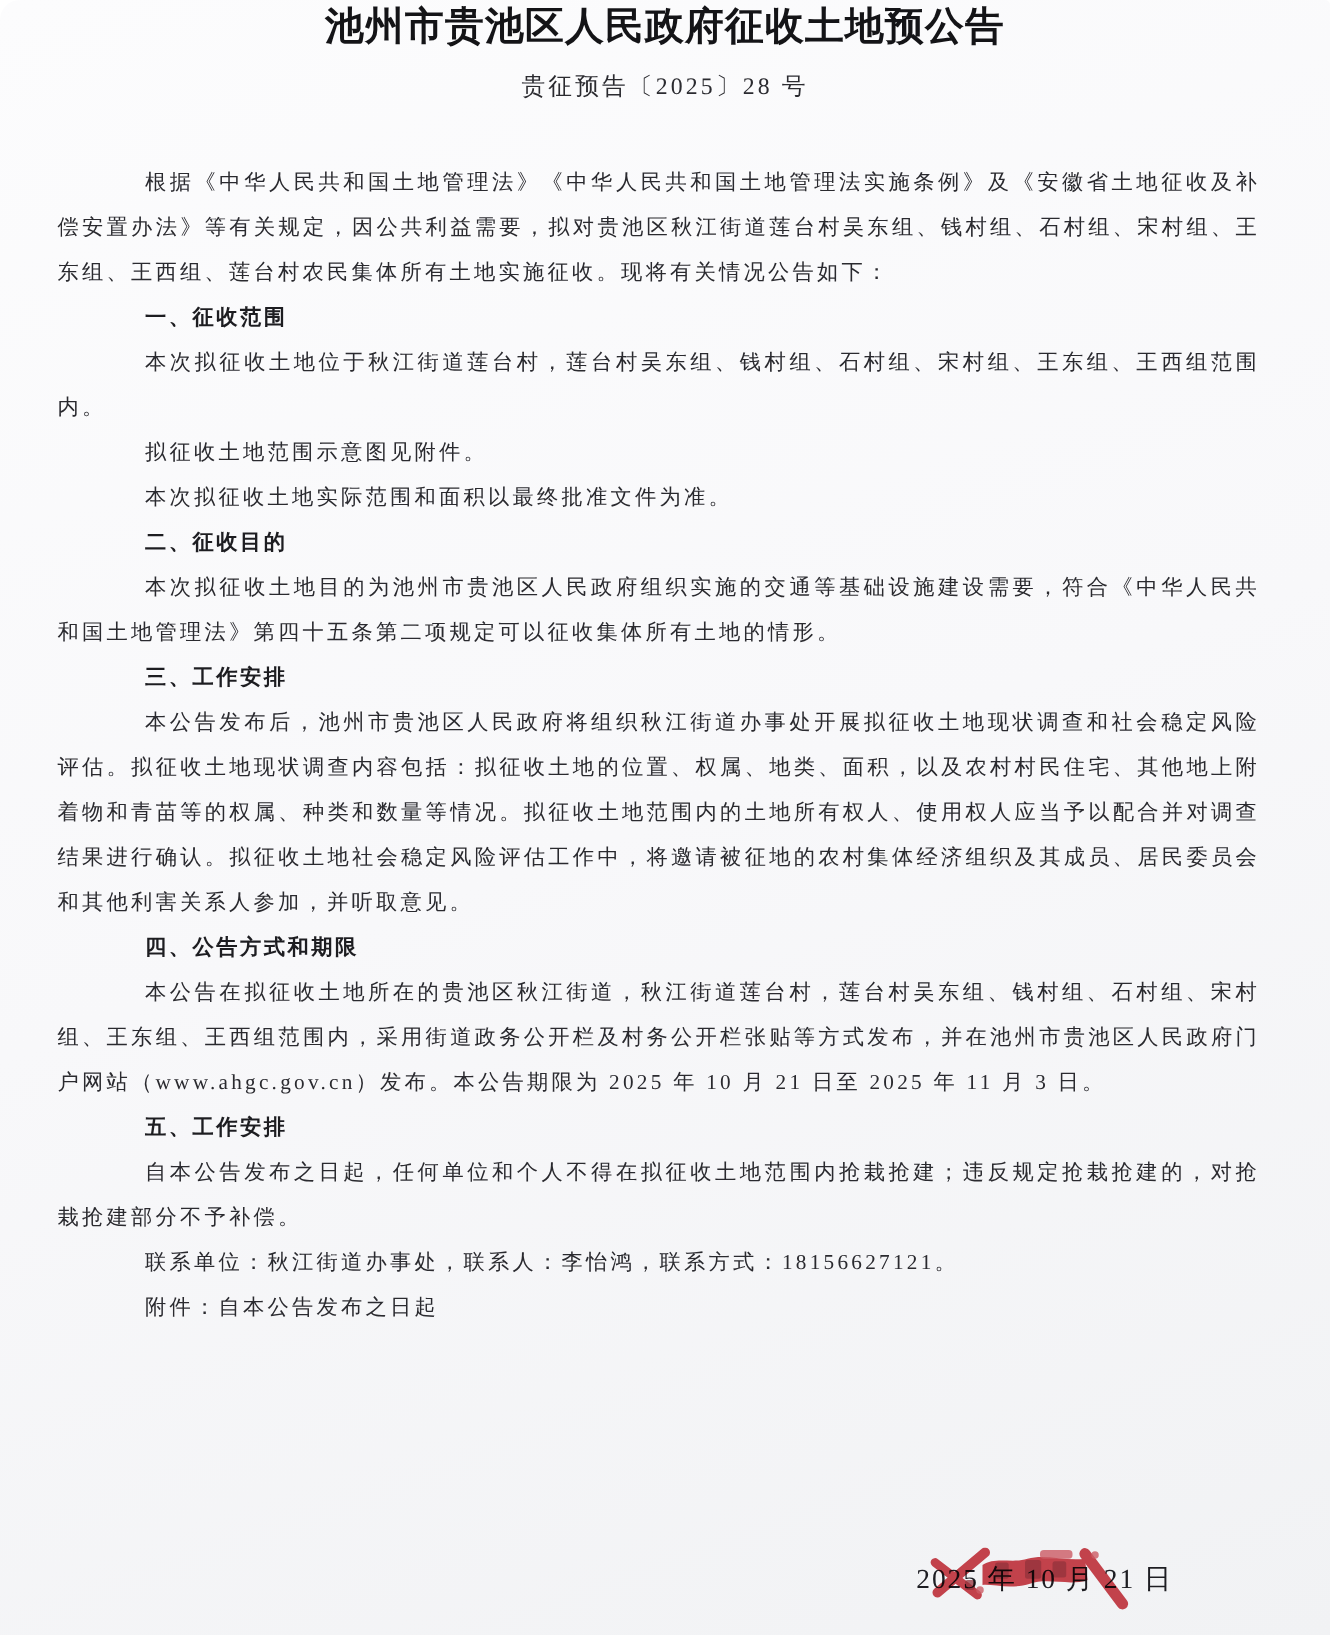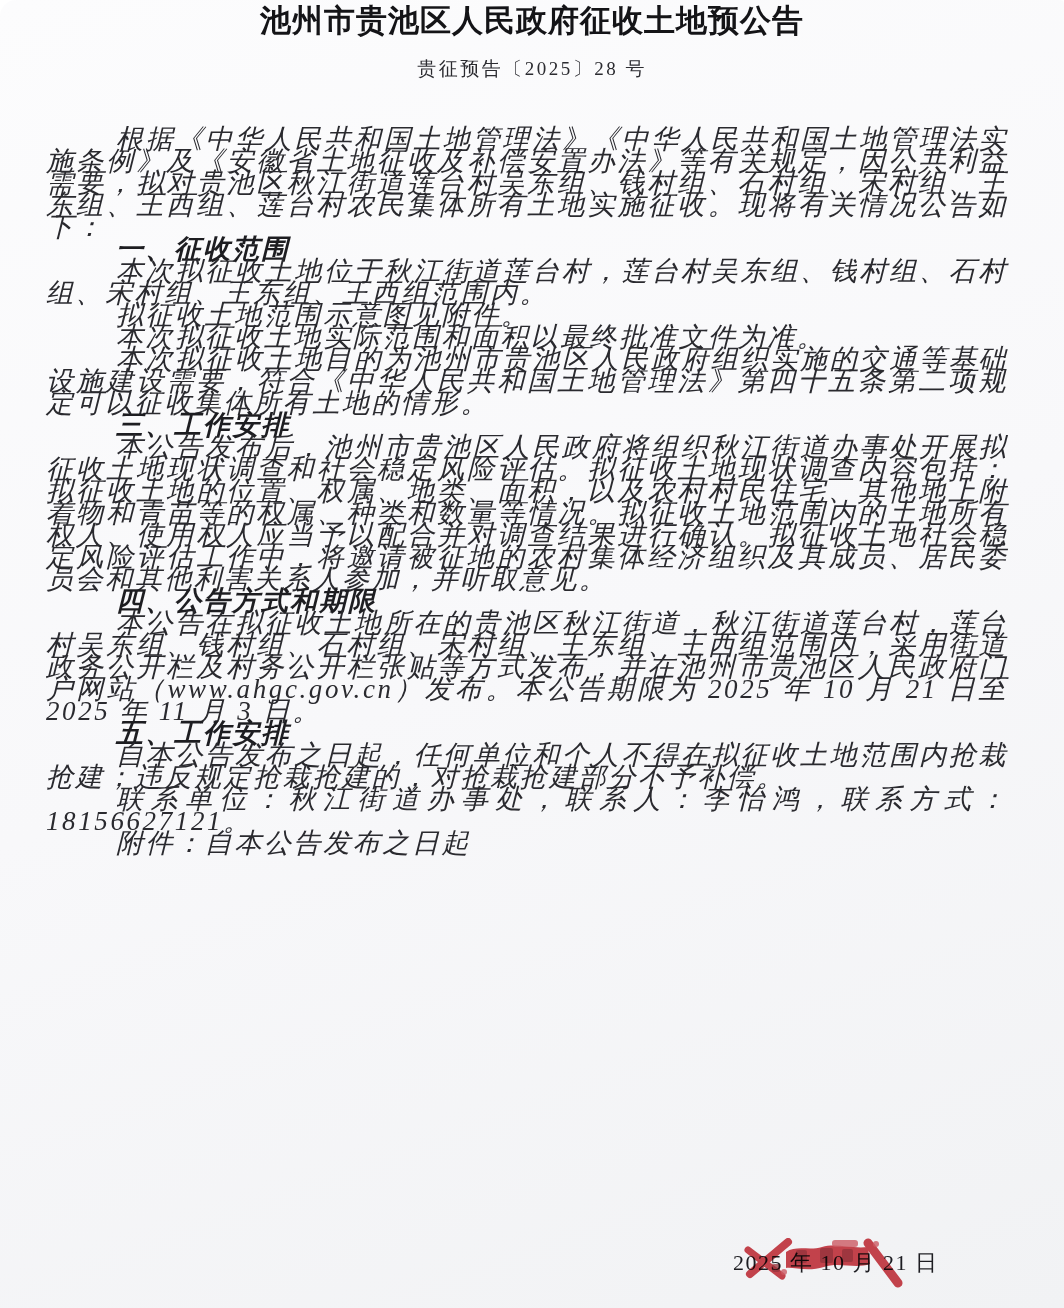--- a/index.html
+++ b/index.html
@@ -27,27 +27,26 @@
     text-align: center;
     font-size: 19px;
     letter-spacing: 2.5px;
     color: #2b2b30;
   }
   .content {
     margin: 46px 56px 0 46px;
   }
   .para {
     margin: 0;
-    font-size: 27px;
-    line-height: 22px;
+    font-size: 17px;
+    line-height: 36px;
     letter-spacing: 2.6px;
     text-align: justify;
     text-indent: 70px;
     color: #2a2a2f;
-    font-style: italic;
   }
   .heading {
     font-family: "DejaVu Sans", "Liberation Sans", sans-serif;
     font-weight: 700;
     letter-spacing: 2px;
     color: #1d1d21;
   }
   .issue-date {
     position: absolute;
     left: 733px;
@@ -76,20 +75,21 @@
 
   <div class="doc-title">池州市贵池区人民政府征收土地预公告</div>
   <div class="doc-number">贵征预告〔2025〕28 号</div>
 
   <div class="content">
     <p class="para">根据《中华人民共和国土地管理法》《中华人民共和国土地管理法实施条例》及《安徽省土地征收及补偿安置办法》等有关规定，因公共利益需要，拟对贵池区秋江街道莲台村吴东组、钱村组、石村组、宋村组、王东组、王西组、莲台村农民集体所有土地实施征收。现将有关情况公告如下：</p>
     <p class="para heading">一、征收范围</p>
     <p class="para">本次拟征收土地位于秋江街道莲台村，莲台村吴东组、钱村组、石村组、宋村组、王东组、王西组范围内。</p>
     <p class="para">拟征收土地范围示意图见附件。</p>
     <p class="para">本次拟征收土地实际范围和面积以最终批准文件为准。</p>
+    <p class="para heading">二、征收目的</p>
     <p class="para">本次拟征收土地目的为池州市贵池区人民政府组织实施的交通等基础设施建设需要，符合《中华人民共和国土地管理法》第四十五条第二项规定可以征收集体所有土地的情形。</p>
     <p class="para heading">三、工作安排</p>
     <p class="para">本公告发布后，池州市贵池区人民政府将组织秋江街道办事处开展拟征收土地现状调查和社会稳定风险评估。拟征收土地现状调查内容包括：拟征收土地的位置、权属、地类、面积，以及农村村民住宅、其他地上附着物和青苗等的权属、种类和数量等情况。拟征收土地范围内的土地所有权人、使用权人应当予以配合并对调查结果进行确认。拟征收土地社会稳定风险评估工作中，将邀请被征地的农村集体经济组织及其成员、居民委员会和其他利害关系人参加，并听取意见。</p>
     <p class="para heading">四、公告方式和期限</p>
     <p class="para">本公告在拟征收土地所在的贵池区秋江街道，秋江街道莲台村，莲台村吴东组、钱村组、石村组、宋村组、王东组、王西组范围内，采用街道政务公开栏及村务公开栏张贴等方式发布，并在池州市贵池区人民政府门户网站（www.ahgc.gov.cn）发布。本公告期限为 2025 年 10 月 21 日至 2025 年 11 月 3 日。</p>
     <p class="para heading">五、工作安排</p>
     <p class="para">自本公告发布之日起，任何单位和个人不得在拟征收土地范围内抢栽抢建；违反规定抢栽抢建的，对抢栽抢建部分不予补偿。</p>
     <p class="para">联系单位：秋江街道办事处，联系人：李怡鸿，联系方式：18156627121。</p>
     <p class="para">附件：自本公告发布之日起</p>
   </div>

